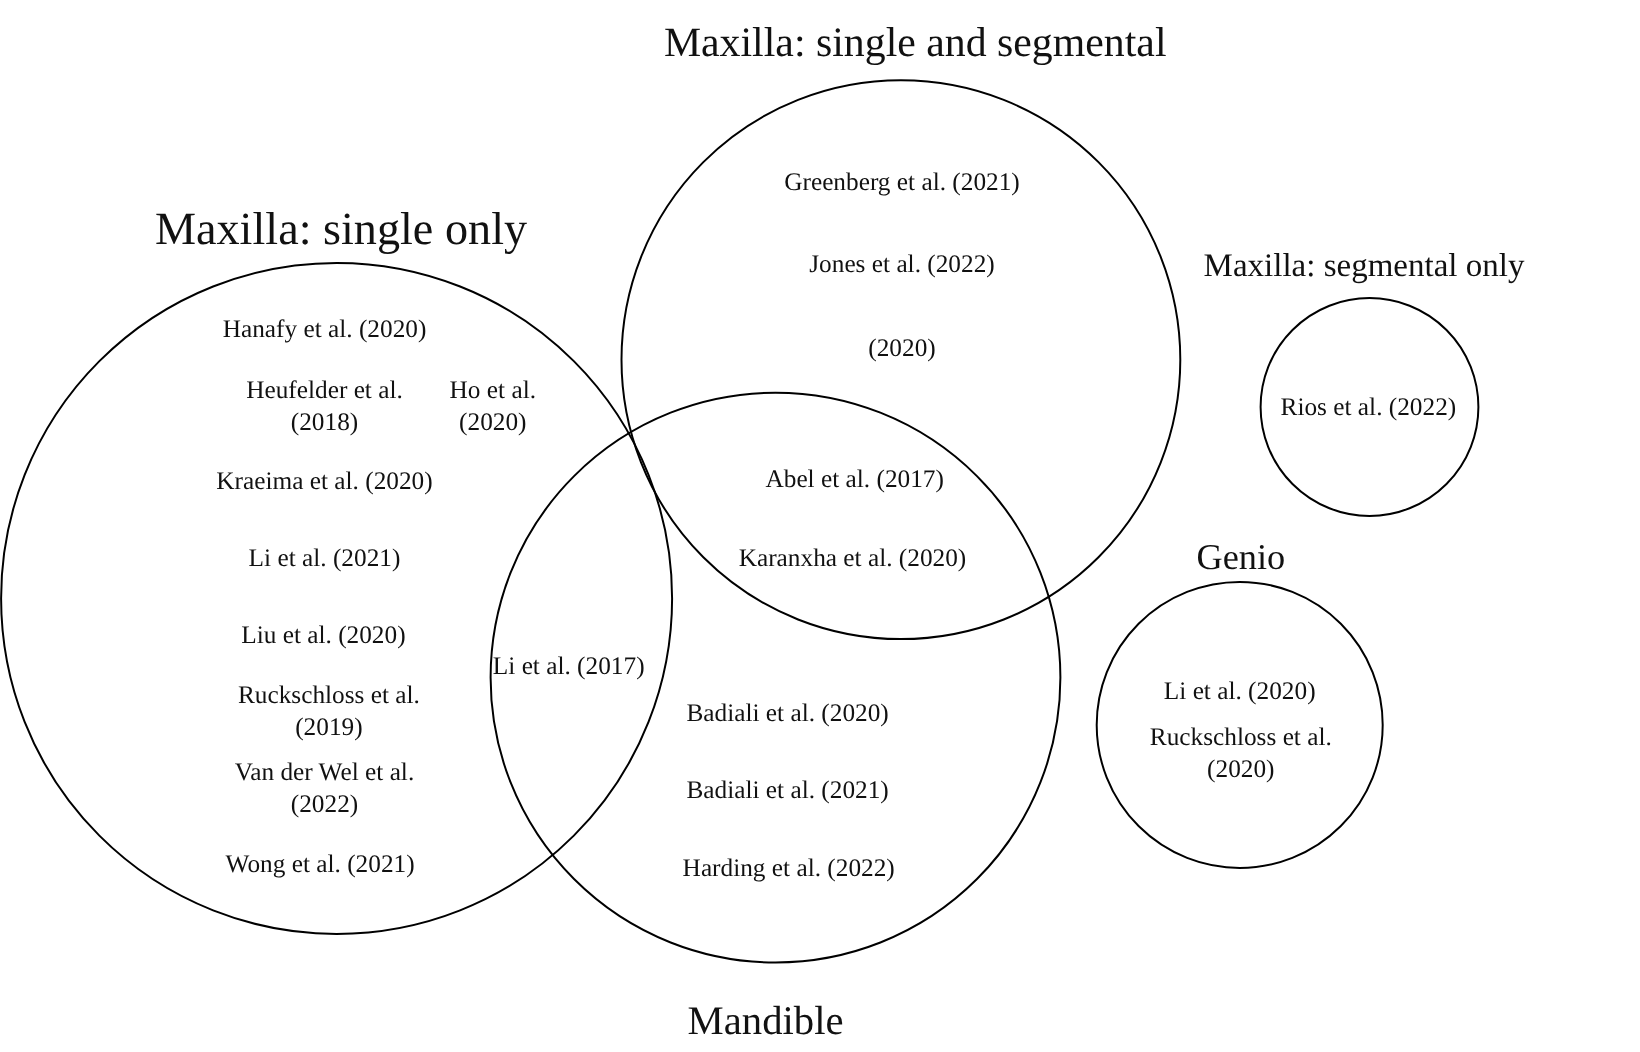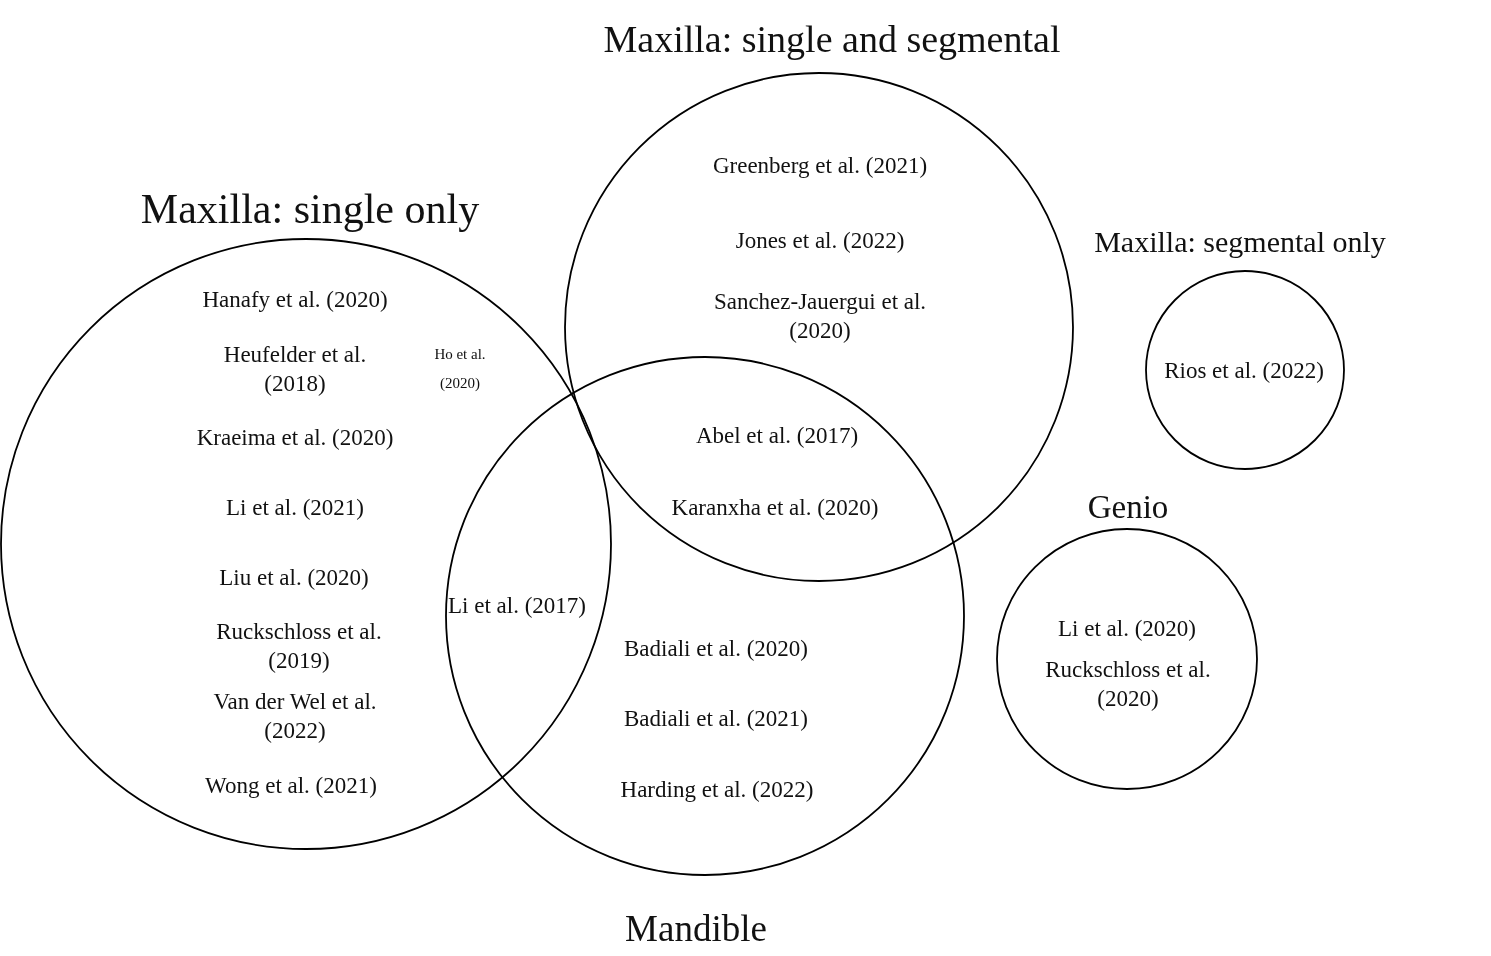--- a/index.html
+++ b/index.html
@@ -56,21 +56,21 @@
       <div class="set-label" style="left: 1128px; top: 507px; font-size: 33px;">Genio</div>
     </div>
   <div id="entries-layer">
       <div class="entry" style="left: 295px; top: 299px; font-size: 23px;">
         <div>Hanafy et al. (2020)</div>
       </div>
       <div class="entry" style="left: 295px; top: 369px; font-size: 23px;">
         <div>Heufelder et al.</div>
         <div>(2018)</div>
       </div>
-      <div class="entry" style="left: 460px; top: 369px; font-size: 15px;">
+      <div class="entry" style="left: 448px; top: 369px; font-size: 23px;">
         <div>Ho et al.</div>
         <div>(2020)</div>
       </div>
       <div class="entry" style="left: 295px; top: 437px; font-size: 23px;">
         <div>Kraeima et al. (2020)</div>
       </div>
       <div class="entry" style="left: 295px; top: 507px; font-size: 23px;">
         <div>Li et al. (2021)</div>
       </div>
       <div class="entry" style="left: 294px; top: 577px; font-size: 23px;">
@@ -90,21 +90,20 @@
       <div class="entry" style="left: 517px; top: 605px; font-size: 23px;">
         <div>Li et al. (2017)</div>
       </div>
       <div class="entry" style="left: 820px; top: 165px; font-size: 23px; text-align: center;">
         <div>Greenberg et al. (2021)</div>
       </div>
       <div class="entry" style="left: 820px; top: 240px; font-size: 23px;">
         <div>Jones et al. (2022)</div>
       </div>
       <div class="entry" style="left: 820px; top: 316px; font-size: 23px;">
-        <div>Sanchez-Jauergui et al.</div>
         <div>(2020)</div>
       </div>
       <div class="entry" style="left: 777px; top: 435px; font-size: 23px;">
         <div>Abel et al. (2017)</div>
       </div>
       <div class="entry" style="left: 775px; top: 507px; font-size: 23px;">
         <div>Karanxha et al. (2020)</div>
       </div>
       <div class="entry" style="left: 716px; top: 648px; font-size: 23px;">
         <div>Badiali et al. (2020)</div>

